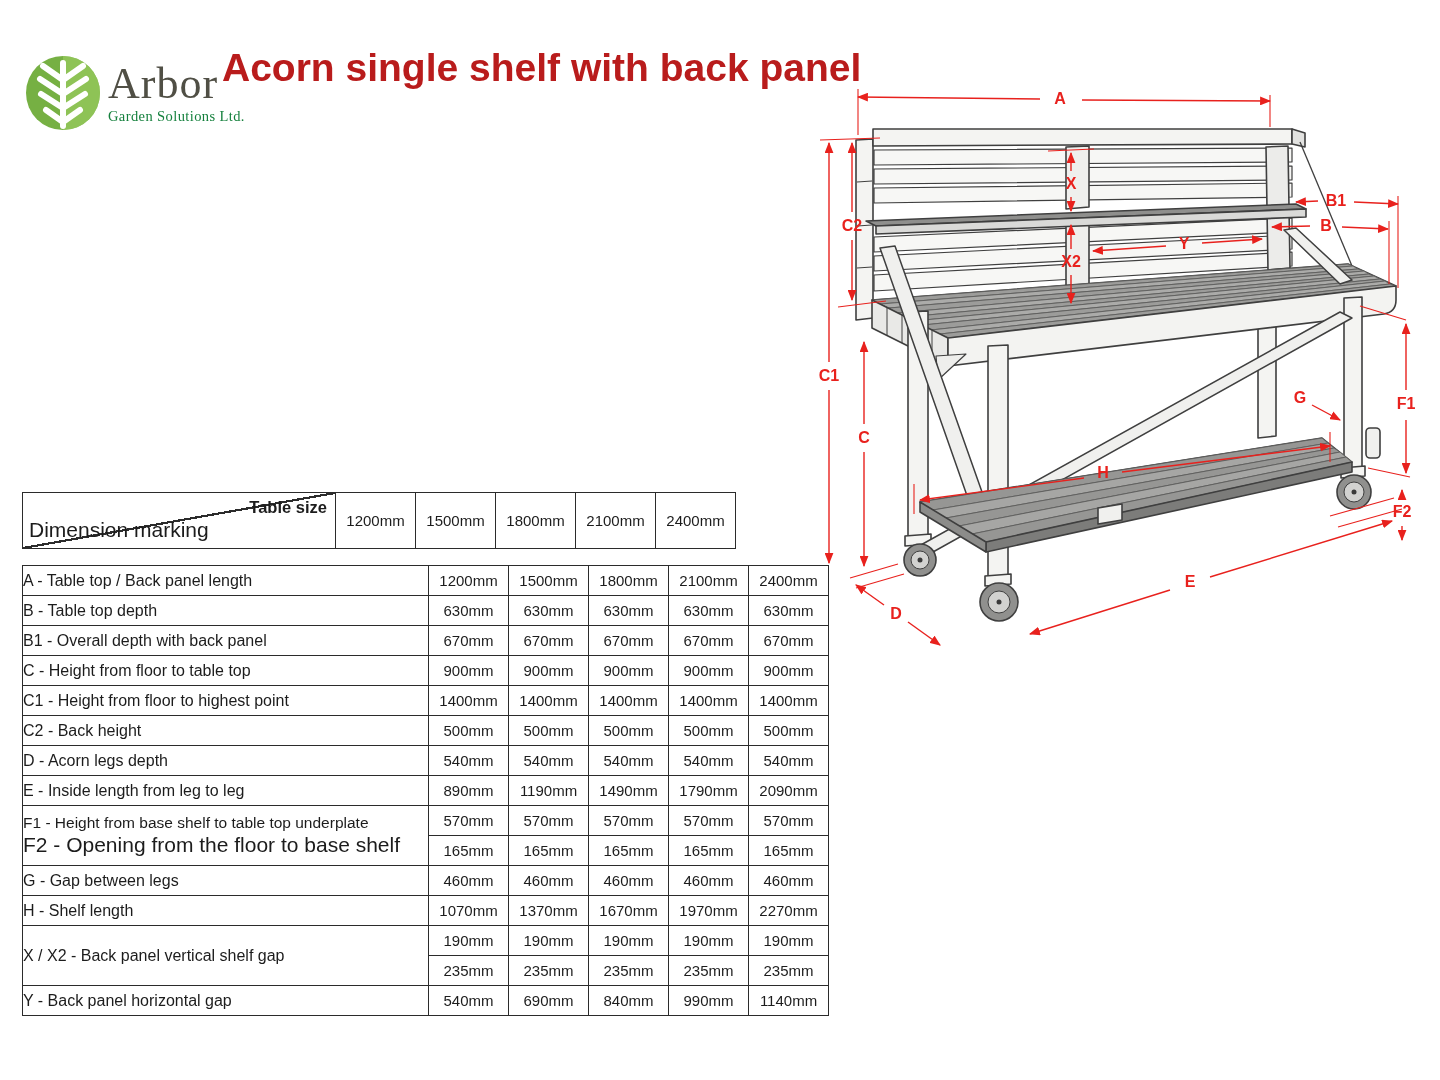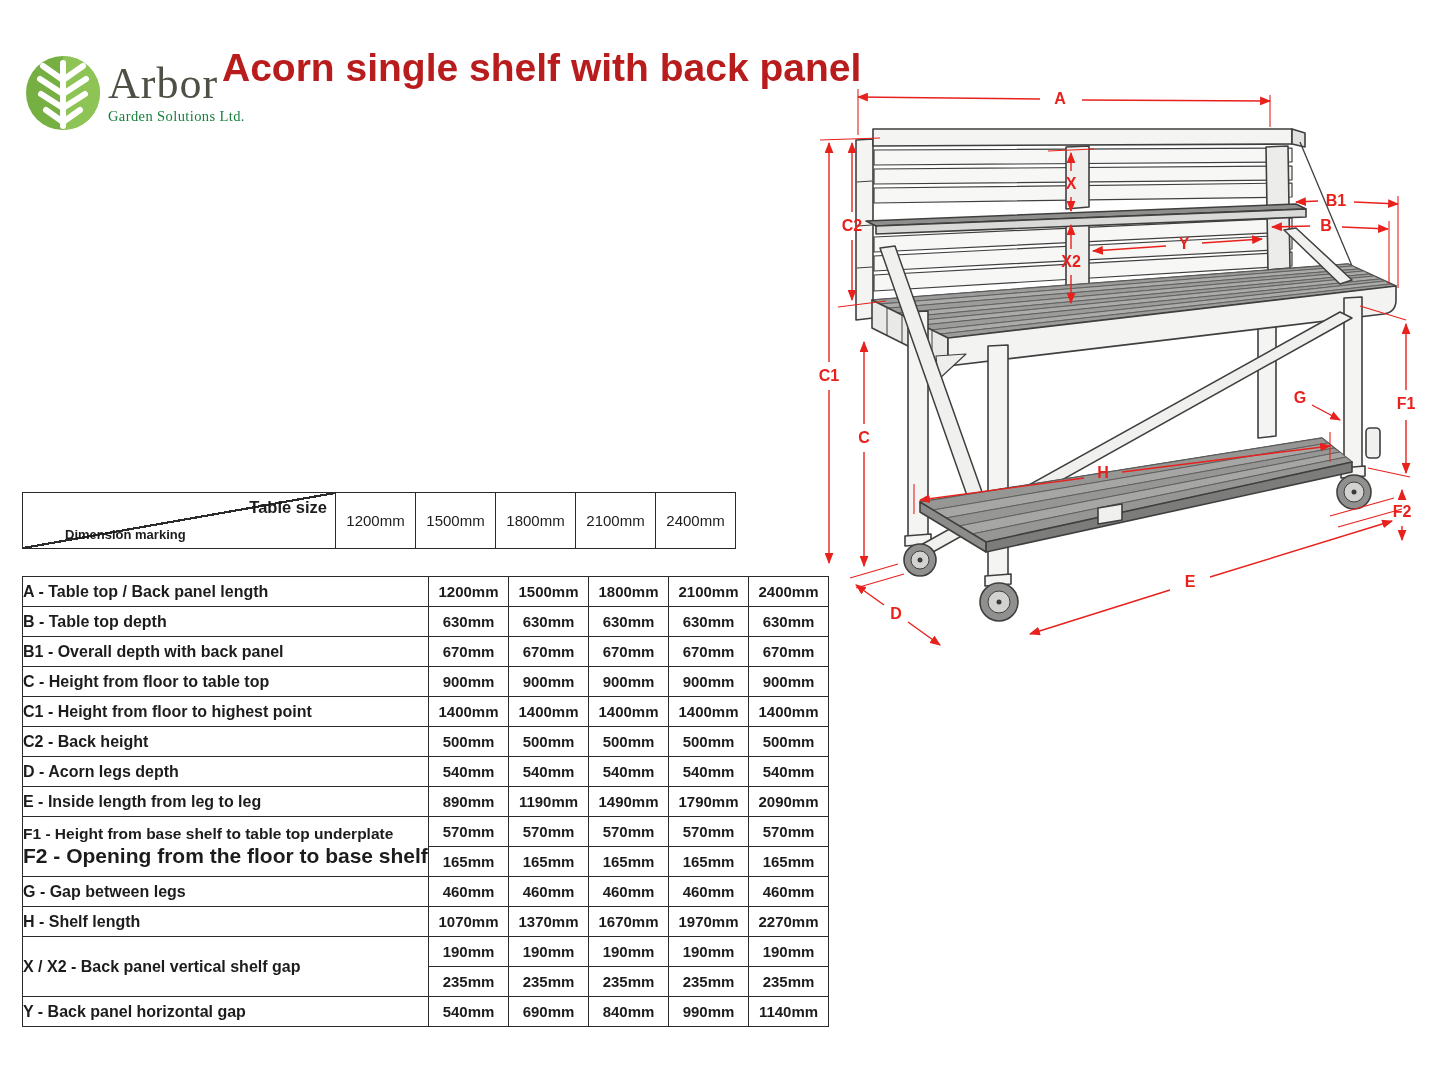--- a/index.html
+++ b/index.html
@@ -19,24 +19,24 @@
   
   .drawing{position:absolute;left:813px;top:68px;}
 
   
   .tblwrap{position:absolute;left:22px;top:492px;width:806px;}
   .hdr{display:flex;width:714px;height:57px;border:1.6px solid #2b2b2b;box-sizing:border-box;}
   .corner{width:406px;position:relative;box-sizing:border-box;
     background-image:linear-gradient(to bottom right,transparent calc(50% - 1.1px),
       #2b2b2b calc(50% - 1.1px),#2b2b2b calc(50% + 1.1px),transparent calc(50% + 1.1px));}
   .corner .ts{position:absolute;top:5px;right:8px;font-weight:bold;font-size:16.5px;}
-  .corner .dm{position:absolute;bottom:6px;left:6px;font-weight:bold;font-size:13px;margin-left:36px;}
+  .corner .dm{position:absolute;bottom:6px;left:6px;font-weight:normal;font-size:21px;}
   .hcell{width:80px;box-sizing:border-box;border-left:1.6px solid #2b2b2b;display:flex;
          align-items:center;justify-content:center;font-size:15px;}
-  table.dims{border-collapse:collapse;table-layout:fixed;width:806px;margin-top:27px;font-weight:bold;}
+  table.dims{border-collapse:collapse;table-layout:fixed;width:806px;margin-top:16px;}
   table.dims td{border:1.6px solid #2b2b2b;height:29px;padding:0;vertical-align:middle;}
   td.lbl{padding-left:6px;text-align:left;font-size:16px;}
   td.lbl div{line-height:1.2;}
   td.val{text-align:center;font-size:15px;}
 
   
   .dimtext{font-family:"Liberation Sans",sans-serif;font-size:16px;font-weight:600;fill:#e8211d;}
 </style>
 </head>
 <body>

